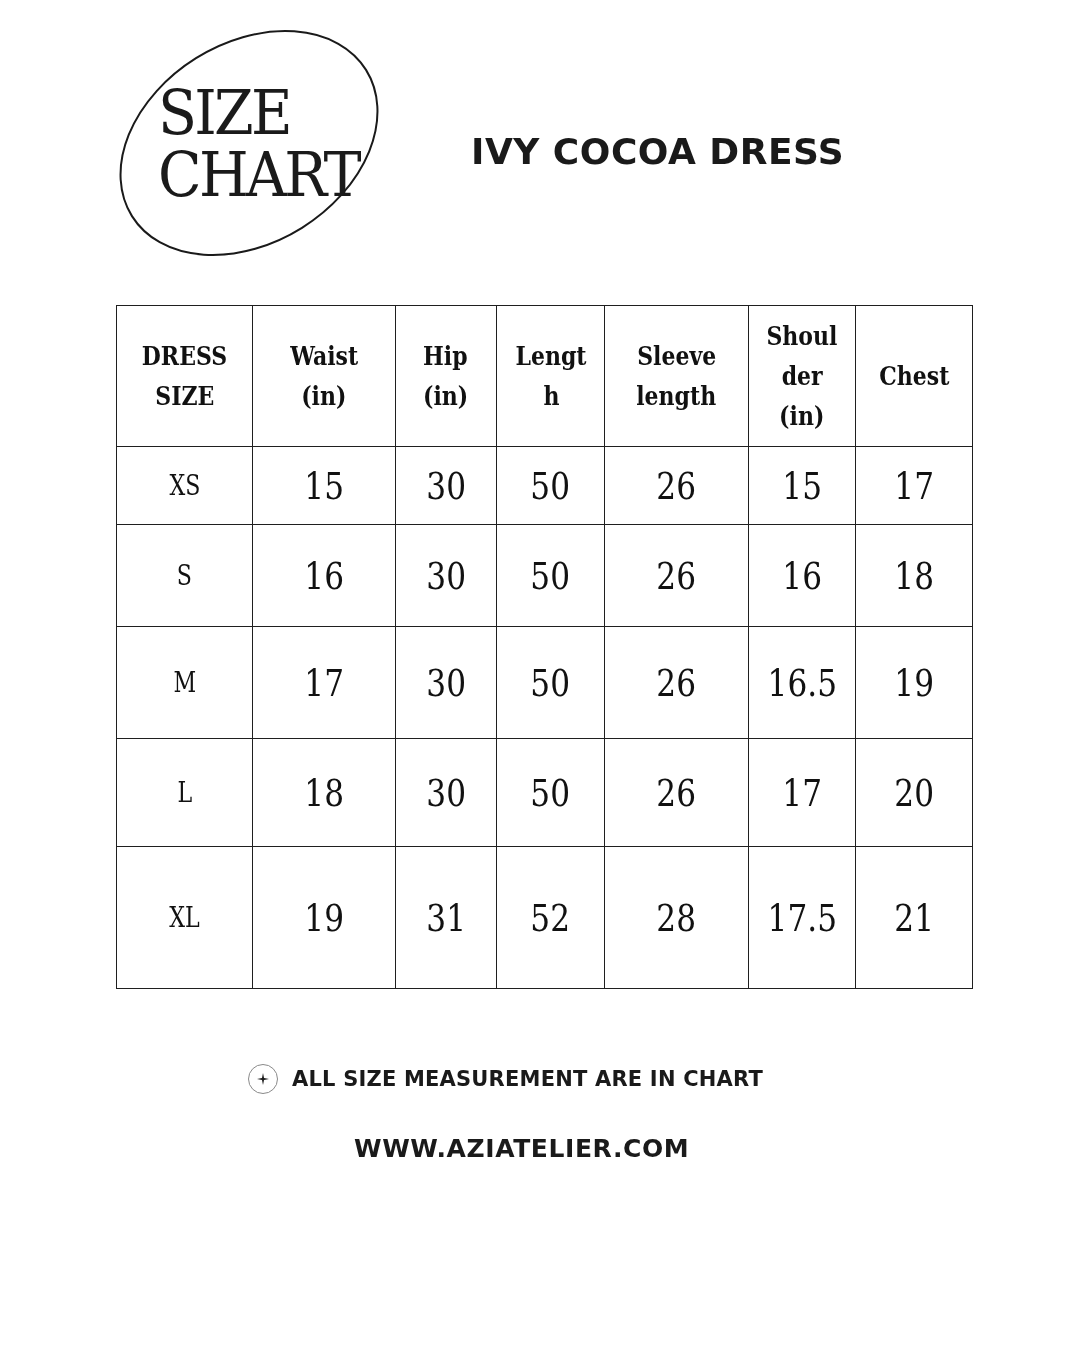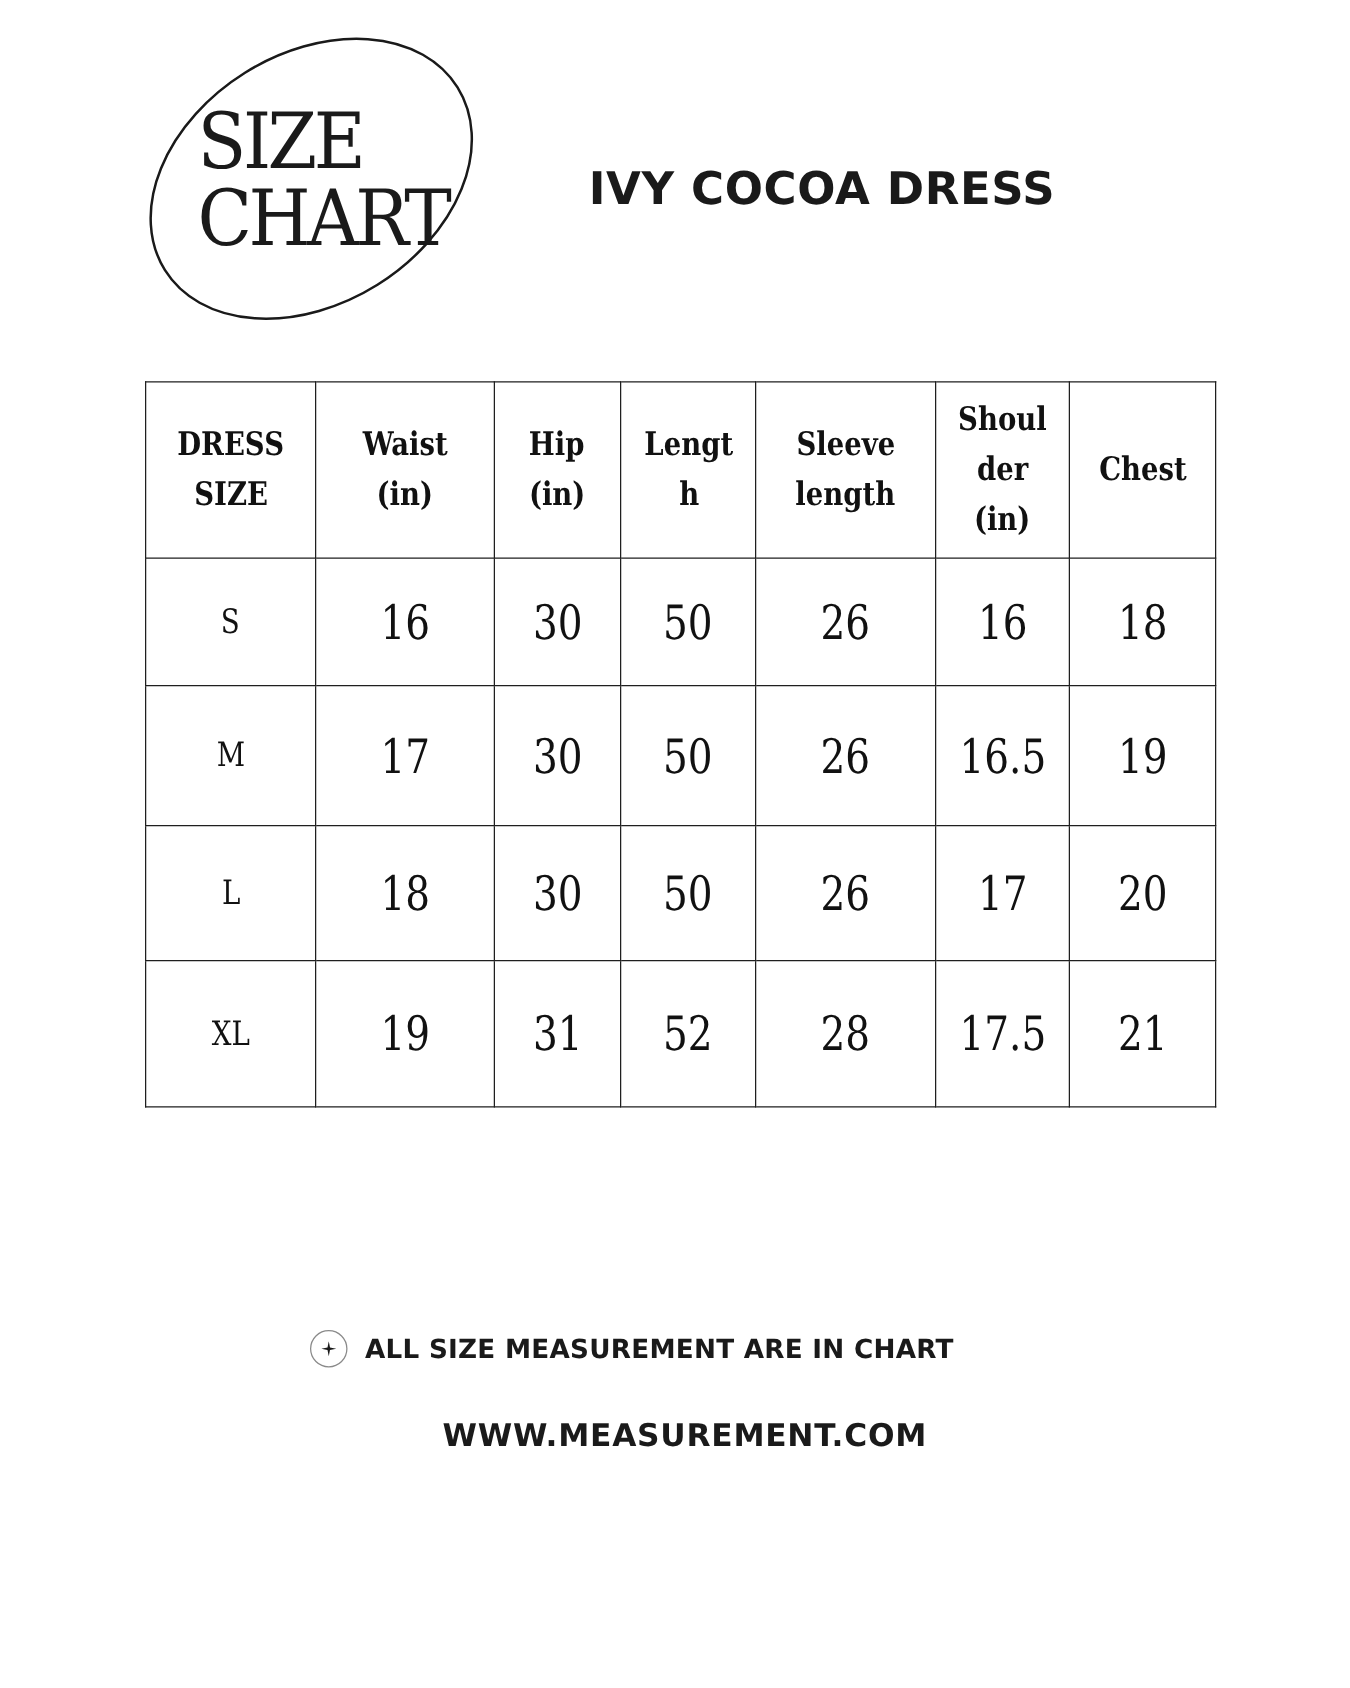--- a/index.html
+++ b/index.html
@@ -159,20 +159,29 @@
       <th><span><span>DRESS</span><br><span>SIZE</span></span></th>
       <th><span><span>Waist</span><br><span>(in)</span></span></th>
       <th><span><span>Hip</span><br><span>(in)</span></span></th>
       <th><span><span>Lengt</span><br><span>h</span></span></th>
       <th><span><span>Sleeve</span><br><span>length</span></span></th>
       <th><span><span>Shoul</span><br><span>der</span><br><span>(in)</span></span></th>
       <th><span><span>Chest</span></span></th>
     </tr>
   </thead>
   <tbody>
+    <tr style="height:78px">
+      <td class="size-cell"><span>XS</span></td>
+      <td><span>15</span></td>
+      <td><span>30</span></td>
+      <td><span>50</span></td>
+      <td><span>26</span></td>
+      <td><span>15</span></td>
+      <td><span>17</span></td>
+    </tr>
     <tr style="height:102px">
       <td class="size-cell"><span>S</span></td>
       <td><span>16</span></td>
       <td><span>30</span></td>
       <td><span>50</span></td>
       <td><span>26</span></td>
       <td><span>16</span></td>
       <td><span>18</span></td>
     </tr>
     <tr style="height:112px">
@@ -186,34 +195,34 @@
     </tr>
     <tr style="height:108px">
       <td class="size-cell"><span>L</span></td>
       <td><span>18</span></td>
       <td><span>30</span></td>
       <td><span>50</span></td>
       <td><span>26</span></td>
       <td><span>17</span></td>
       <td><span>20</span></td>
     </tr>
-    <tr style="height:117px">
+    <tr style="height:142px">
       <td class="size-cell"><span>XL</span></td>
       <td><span>19</span></td>
       <td><span>31</span></td>
       <td><span>52</span></td>
       <td><span>28</span></td>
       <td><span>17.5</span></td>
       <td><span>21</span></td>
     </tr>
   </tbody>
 </table>
 
 <div class="note">
   <span class="note-icon">
     <svg width="12" height="12" viewBox="0 0 12 12">
       <path d="M6 0 L7 5 L12 6 L7 7 L6 12 L5 7 L0 6 L5 5 Z" fill="#1a1a1a"></path>
     </svg>
   </span>
   <span class="note-text">ALL SIZE MEASUREMENT ARE IN CHART</span>
 </div>
 
-<div class="website">WWW.MEASUREMENT.COM</div>
+<div class="website">WWW.AZIATELIER.COM</div>
 
 </body></html>

